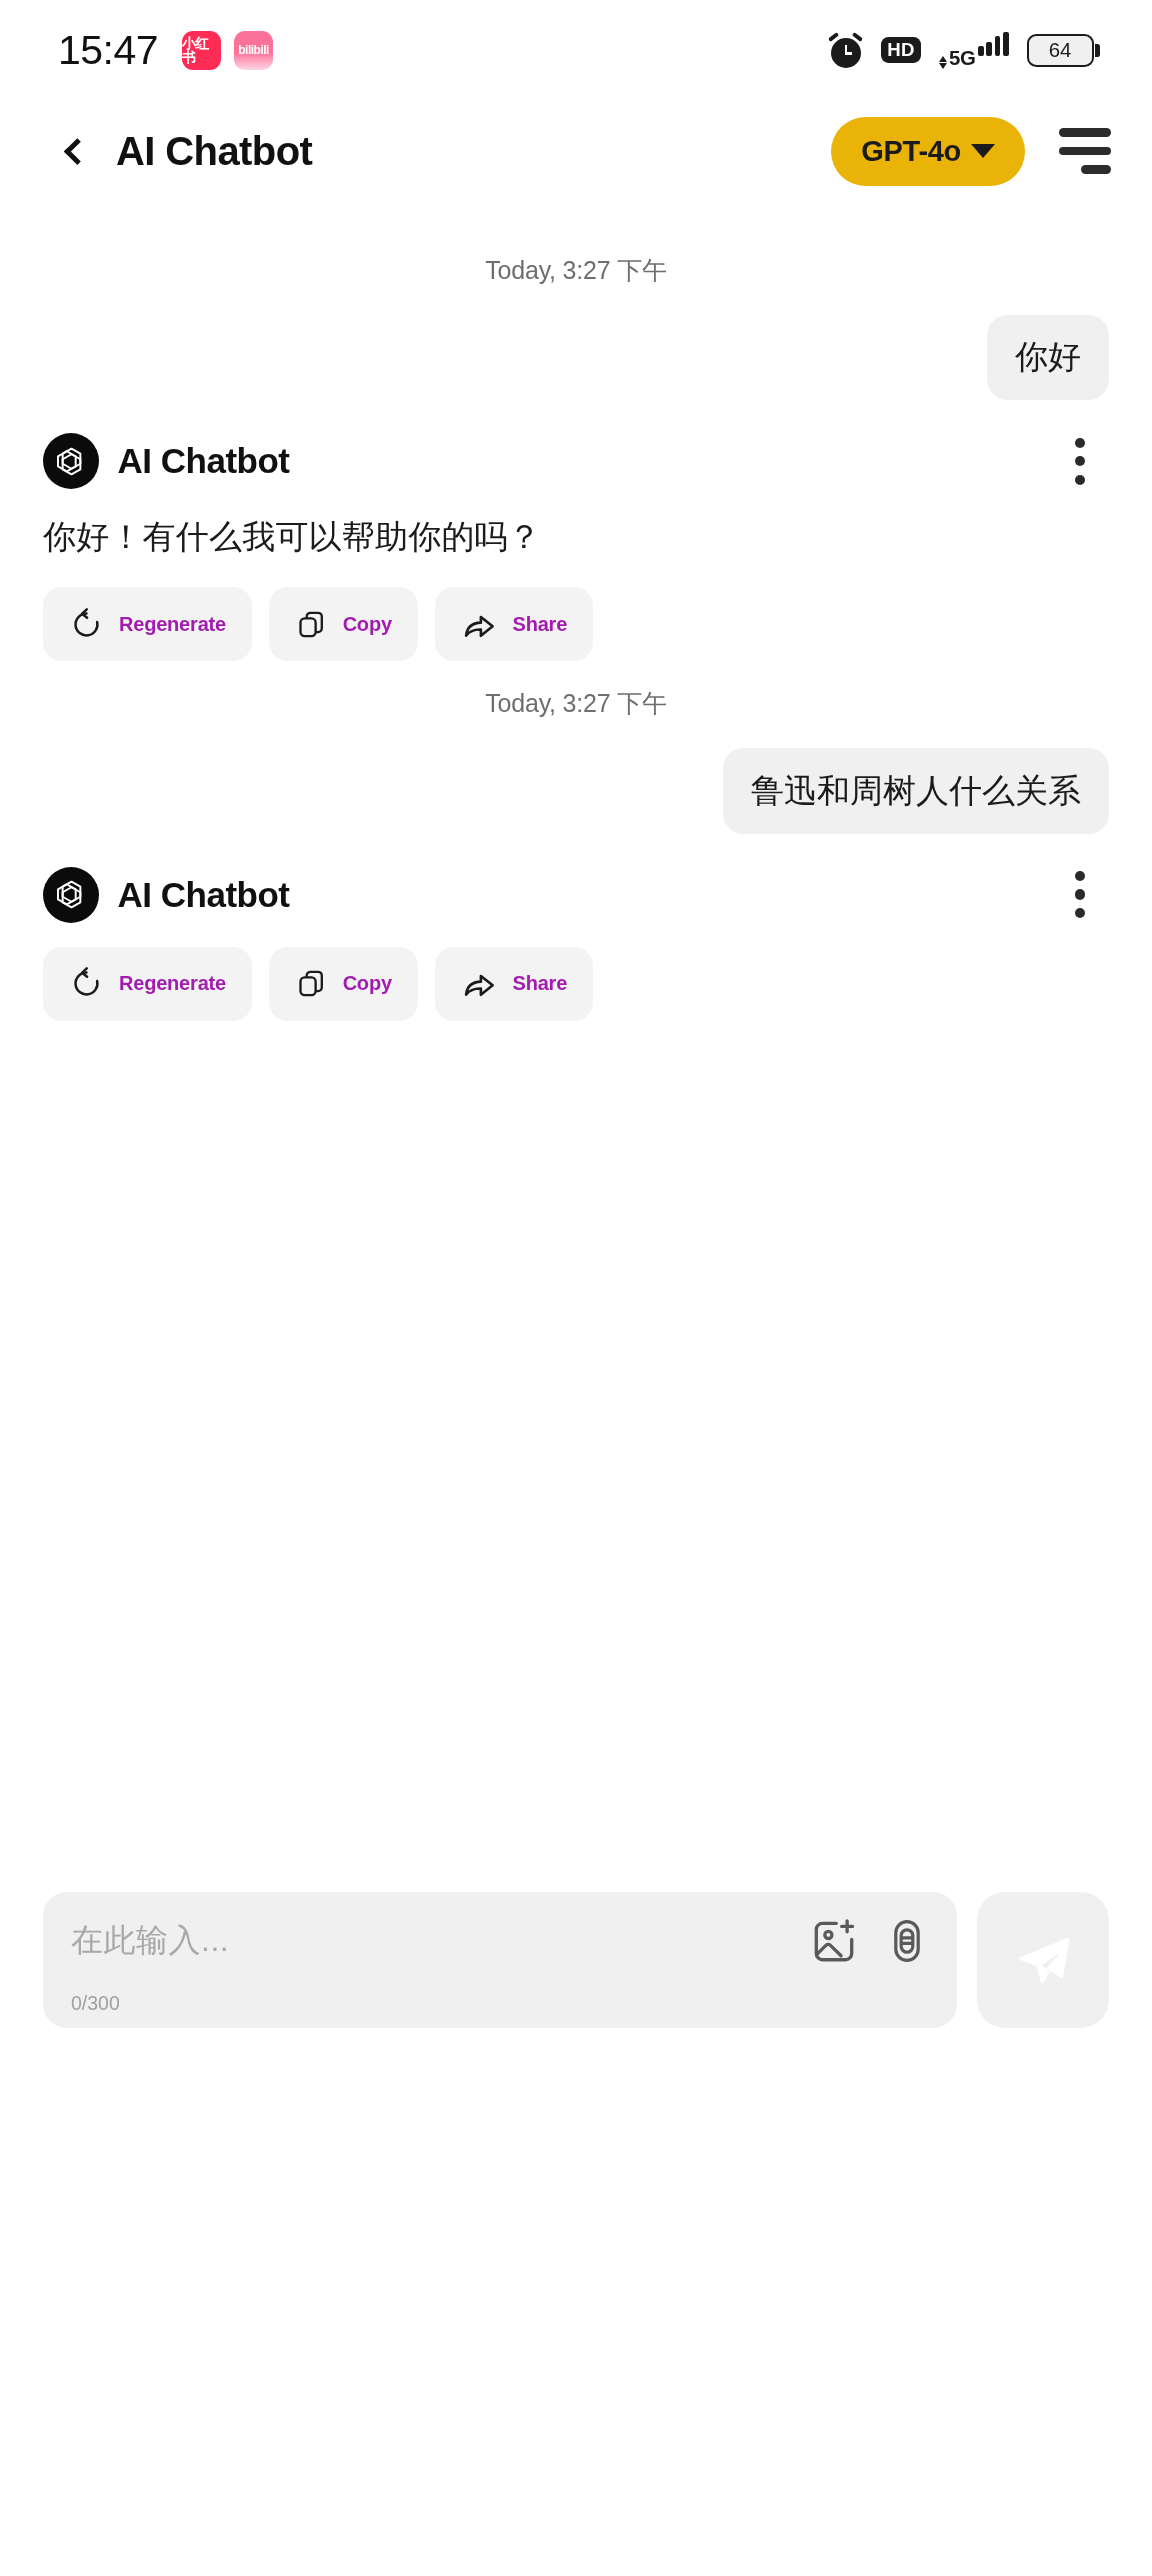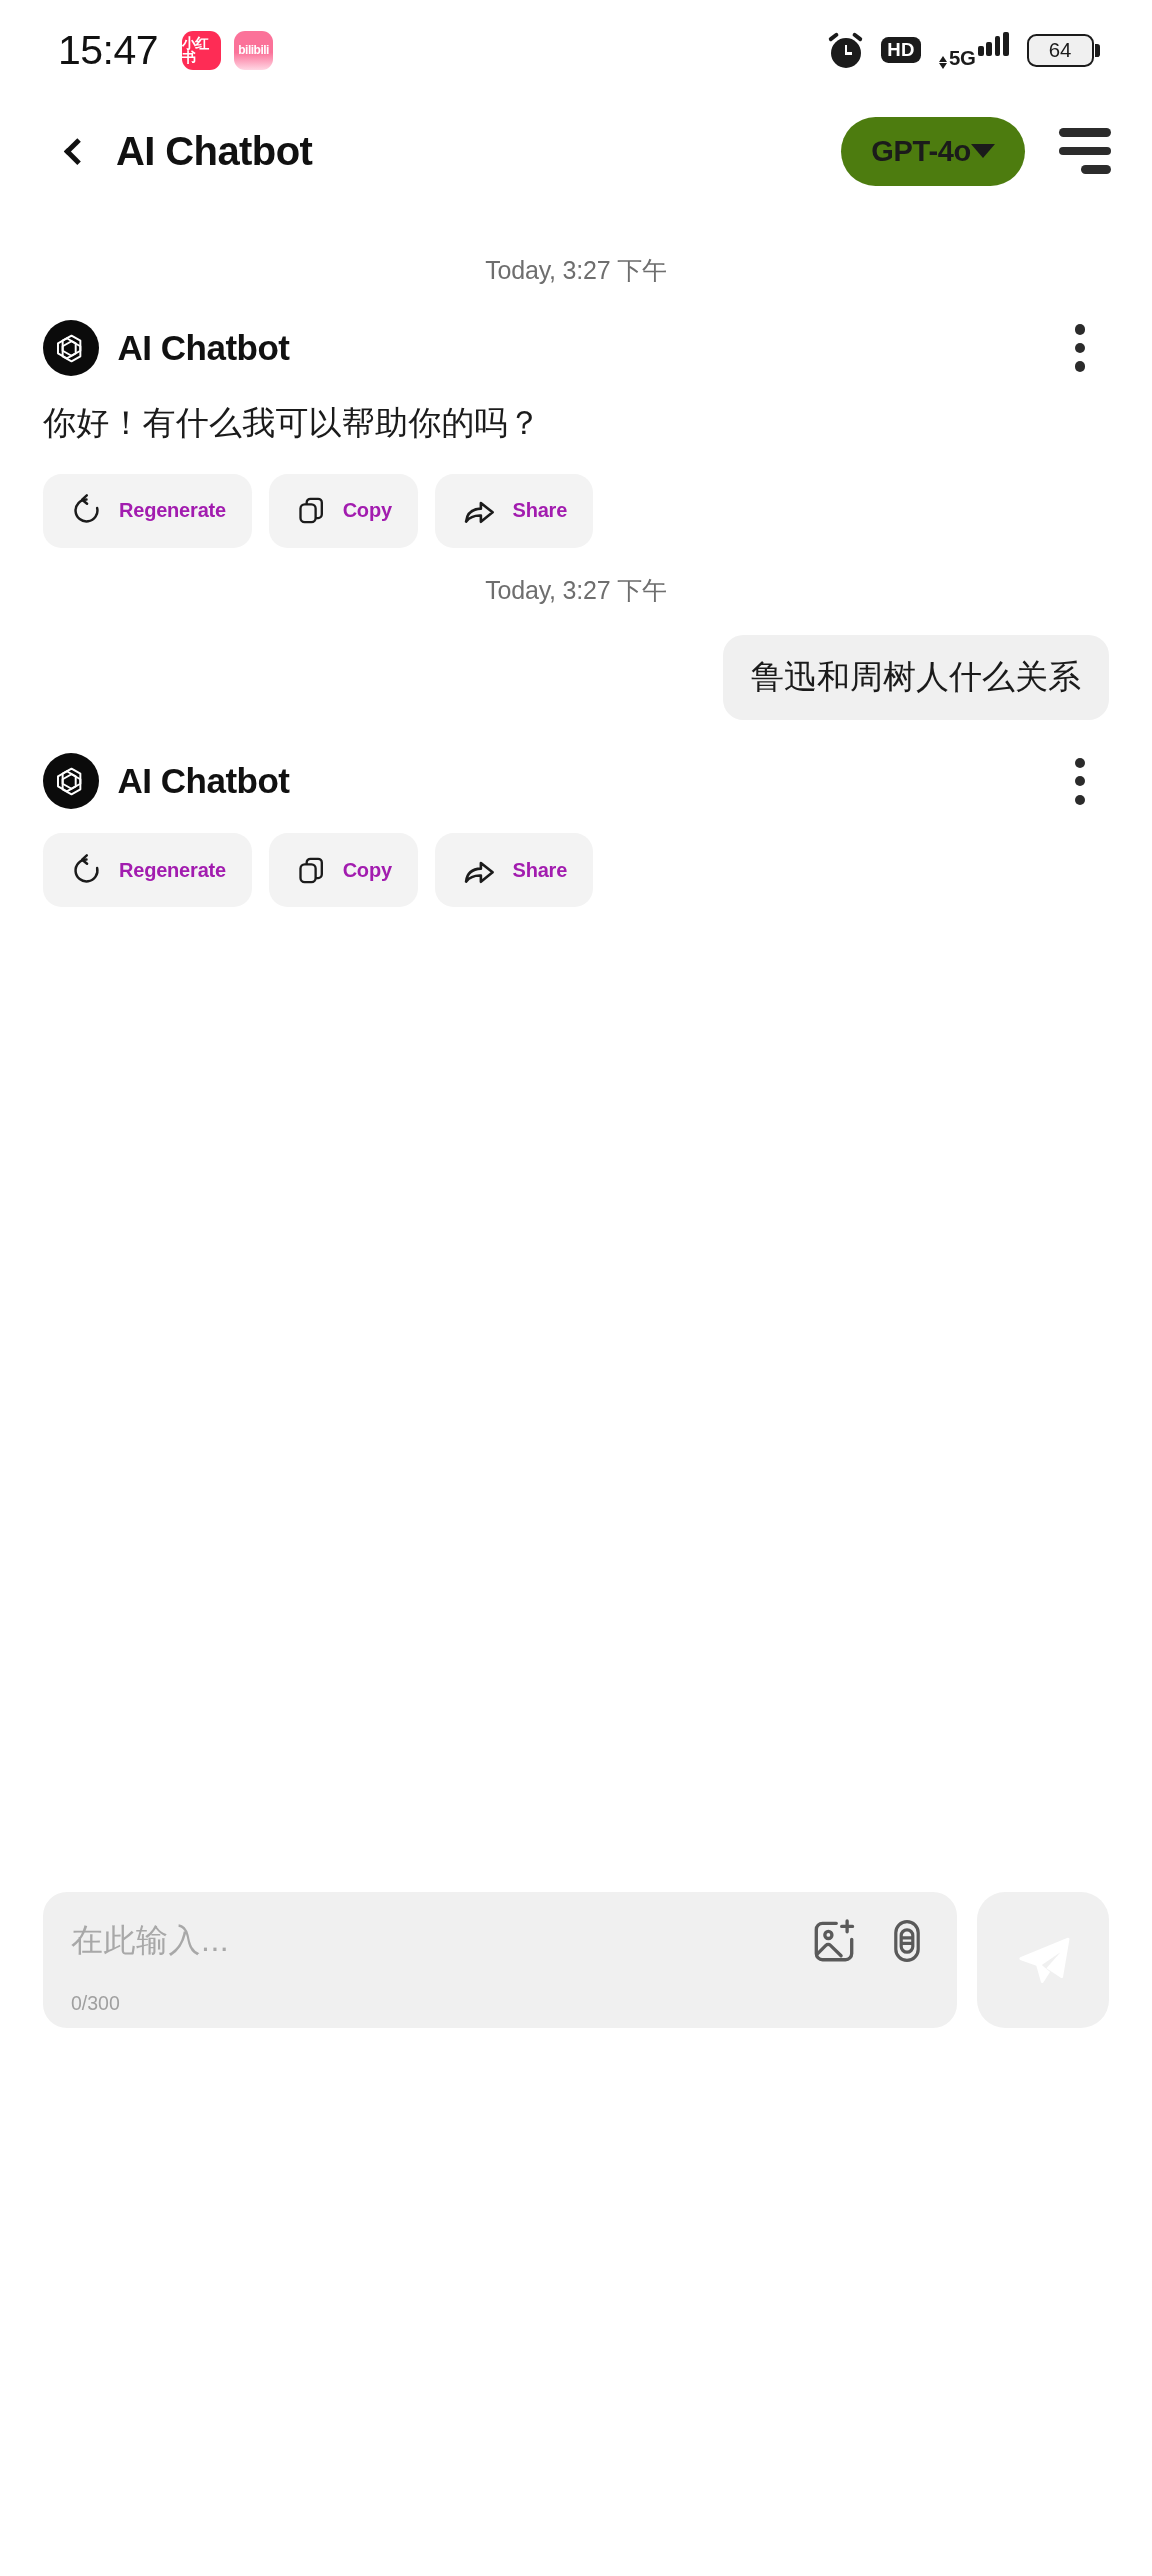--- a/index.html
+++ b/index.html
@@ -51,22 +51,22 @@
   .batt-body span { font-size:20.4px; font-weight:500; color:#1b1b1b; line-height:1; }
   .batt-cap { width:4.6px; height:13px; background:#1b1b1b; border-radius:0 2.8px 2.8px 0; margin-left:1.9px; }
 
   
   .header { height:102px; flex:0 0 102px; display:flex; align-items:center; padding:0 37px 0 45px; }
   .back-btn { width:58px; height:58px; display:flex; align-items:center; justify-content:center; cursor:pointer; }
   .chev { width:18.6px; height:18.6px; border-left:5.6px solid #111; border-bottom:5.6px solid #111;
           transform:rotate(45deg); margin-left:5.6px; }
   .title { font-size:40px; font-weight:700; letter-spacing:-0.6px; margin-left:13px; color:#111; }
   .hdr-right { margin-left:auto; display:flex; align-items:center; gap:32px; }
-  .model-pill { background:#4d7c0f; border-radius:37px; height:69px; padding:0 30px;
-                display:flex; align-items:center; gap:0; cursor:pointer; }
+  .model-pill { background:#eab308; border-radius:37px; height:69px; padding:0 30px;
+                display:flex; align-items:center; gap:10px; cursor:pointer; }
   .model-pill .lbl { font-size:29px; font-weight:700; color:#1b1b1b; letter-spacing:-0.3px; }
   .caret { width:0;height:0;border-left:12px solid transparent;border-right:12px solid transparent;
            border-top:14px solid #1b1b1b; }
   .menu-btn { width:58px; height:52px; display:flex; flex-direction:column; justify-content:center;
               align-items:flex-end; gap:10.2px; cursor:pointer; padding-right:3.7px; }
   .menu-btn i { height:8.4px; background:#2c2c2c; border-radius:4.6px; display:block; }
   .menu-btn i:nth-child(1){ width:52px; } .menu-btn i:nth-child(2){ width:52px; }
   .menu-btn i:nth-child(3){ width:30px; }
 
   
@@ -170,20 +170,23 @@
           <i></i>
           <i></i>
       </div>
     </div>
   </div>
 
   <div class="chat">
 
     <div class="timestamp">Today, 3:27 下午</div>
 
+    <div class="row-user">
+      <div class="bubble-user">你好</div>
+    </div>
 
     <div class="ai-block">
       <div class="ai-head">
         <div class="avatar">
           <svg width="41" height="41" viewBox="0 0 44 44" aria-hidden="true">
             <g fill="none" stroke="#ffffff" stroke-width="2.1" stroke-linejoin="round" stroke-linecap="round">
               <path d="M22 8.2 L31.5 13.6 L31.5 24.4 L22 29.8 L12.5 24.4 L12.5 13.6 Z"></path>
               <path d="M22 14.2 L31.5 19.6 L31.5 30.4 L22 35.8 L12.5 30.4 L12.5 19.6 Z"></path>
               <path d="M17 11 L26.5 16.4 L26.5 27.2 L17 32.6 L7.5 27.2 L7.5 16.4 Z"></path>
             </g>

